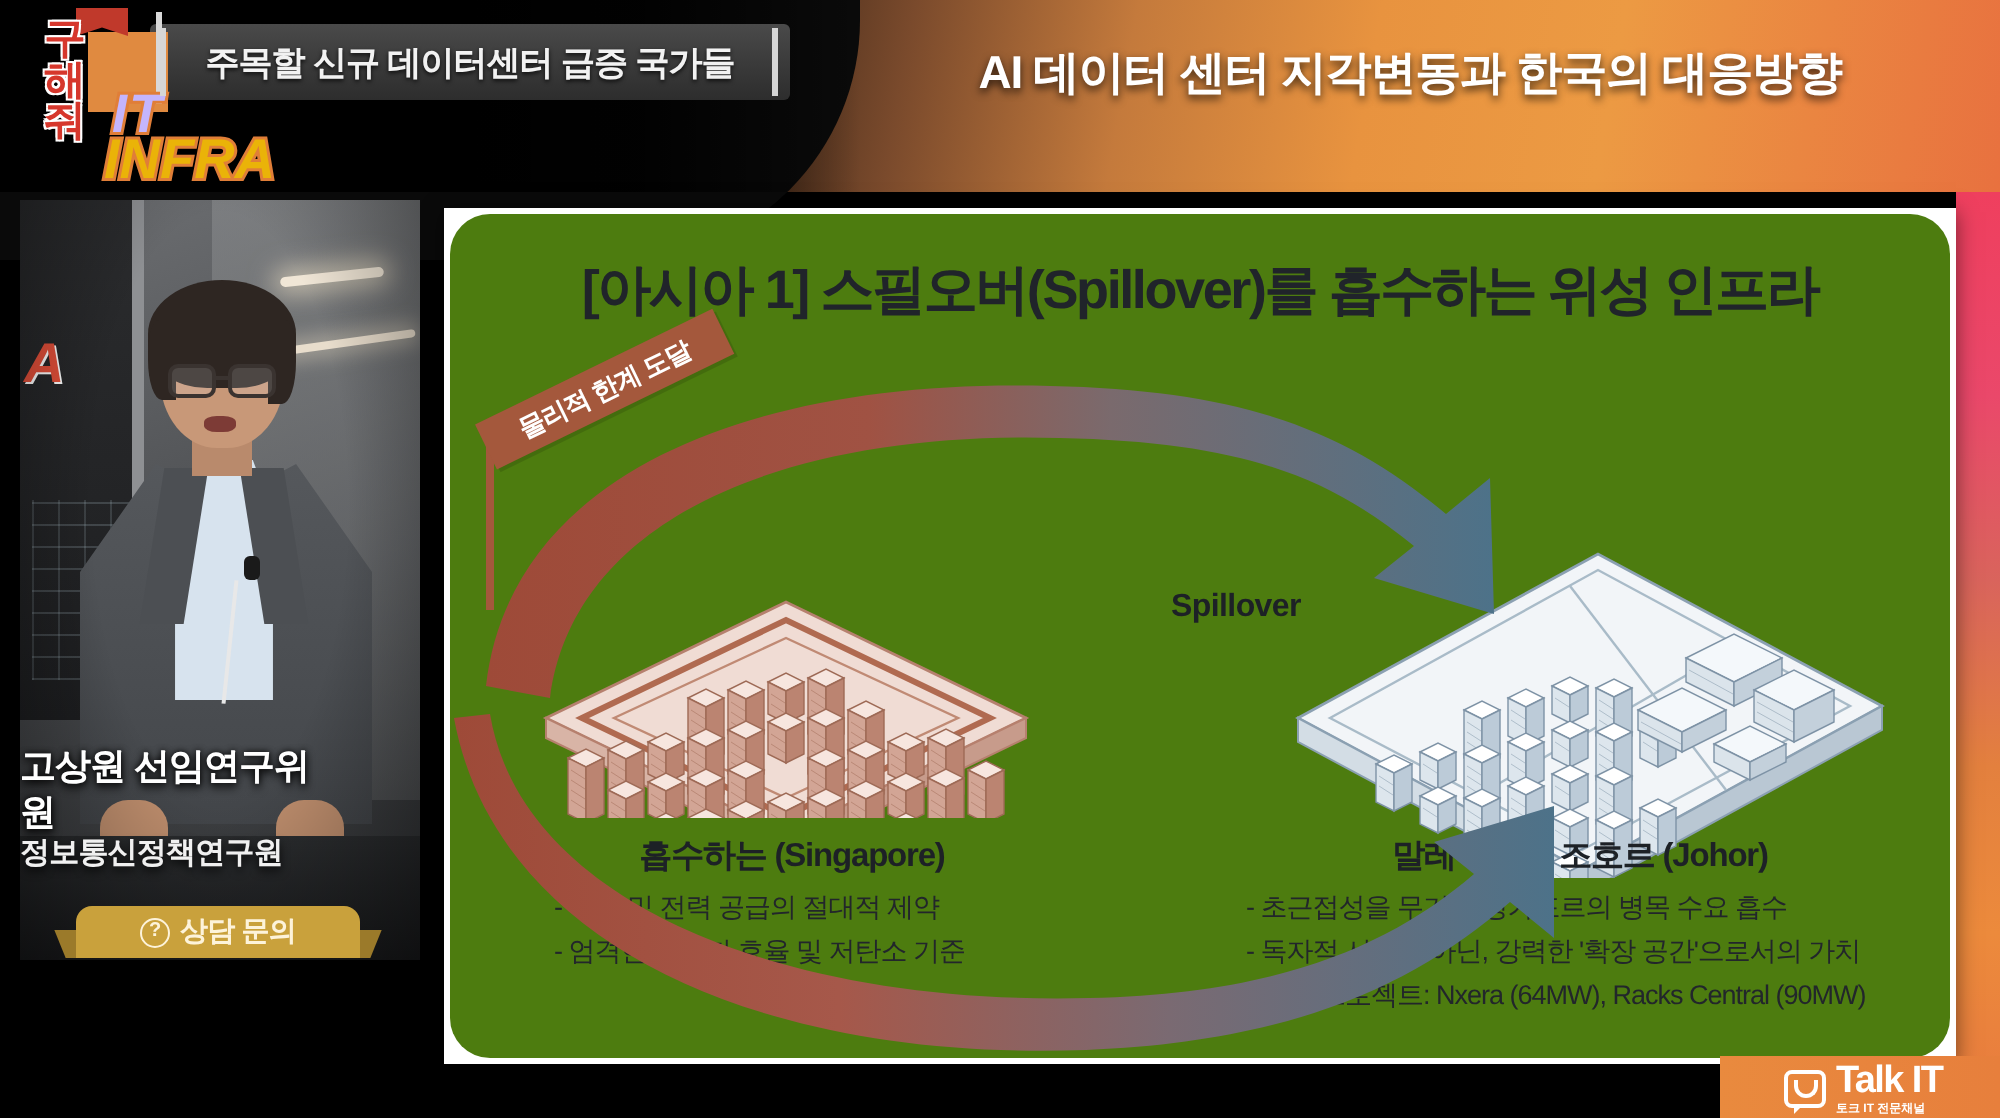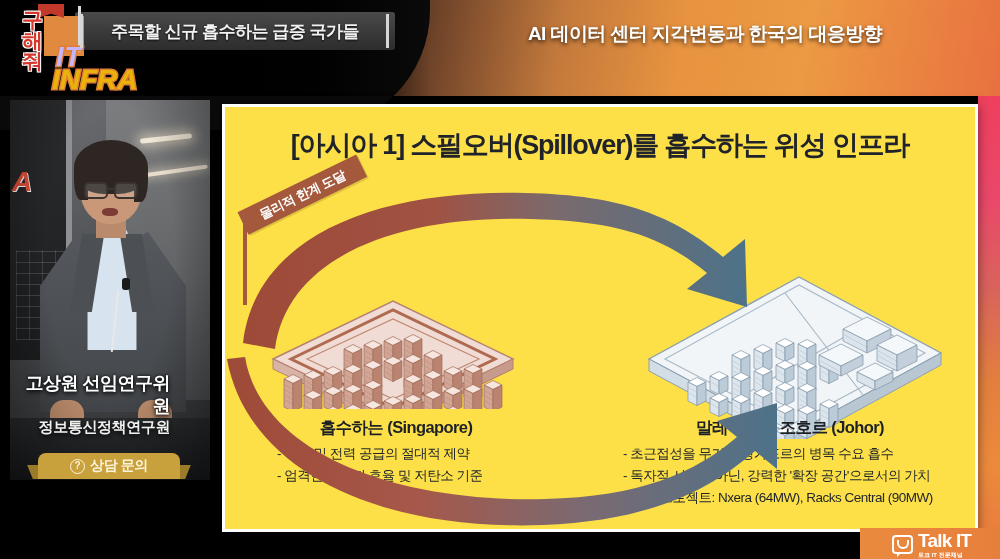--- a/index.html
+++ b/index.html
@@ -95,21 +95,21 @@
   
   .main-title {
     position: absolute; left: 420px; top: 20px; width: 570px;
     text-align: center; z-index: 6;
   }
   .main-title .l1 {
     color: #fff; font-size: 19px; font-weight: 700; letter-spacing: -0.6px;
     text-shadow: 0 2px 4px rgba(0,0,0,.75); line-height: 1.45;
   }
   .main-title .l2 {
-    color: #fff; font-size: 19px; font-weight: 700; letter-spacing: -0.6px;
+    color: #fff; font-size: 23px; font-weight: 700; letter-spacing: -0.6px;
     text-shadow: 0 2px 4px rgba(0,0,0,.75); line-height: 1.45;
   }
 
   
   .video-panel {
     position: absolute; left: 10px; top: 100px; width: 200px; height: 380px;
     background: #141414; overflow: hidden; z-index: 5;
   }
   .vp-bg {
     position: absolute; inset: 0;
@@ -224,21 +224,21 @@
     background: linear-gradient(180deg,#2b2d2f,#1b1c1e);
   }
   .vp-vignette {
     position: absolute; inset: 0;
     background: radial-gradient(ellipse at 50% 40%, rgba(0,0,0,0) 45%, rgba(0,0,0,.45) 100%);
   }
 
   
   .nameplate {
     position: absolute; left: 10px; top: 372px; width: 160px; z-index: 8;
-    text-align: right;
+    text-align: left;
   }
   .nameplate .nm {
     color: #fff; font-size: 18px; font-weight: 800; letter-spacing: -0.5px;
     text-shadow: 0 2px 5px rgba(0,0,0,.95), 0 0 3px rgba(0,0,0,.9);
     line-height: 1.25;
   }
   .nameplate .org {
     color: #f0f0f0; font-size: 15px; font-weight: 600; letter-spacing: -0.4px;
     text-shadow: 0 2px 5px rgba(0,0,0,.95);
     line-height: 1.35;
@@ -276,21 +276,21 @@
   .cc-email { color: #fff; font-size: 13.5px; font-weight: 700; letter-spacing: -0.2px; }
 
   
   .slide-outer {
     position: absolute; left: 222px; top: 104px; width: 756px; height: 428px;
     background: #ffffff; padding: 3px;
     box-shadow: 0 2px 10px rgba(0,0,0,.5); z-index: 4;
   }
   .slide {
     position: relative; width: 100%; height: 100%;
-    background: #fde047; overflow: hidden;
+    background: #4d7c0f; overflow: hidden; border-radius: 20px;
   }
   .slide-title {
     position: absolute; left: 0; top: 20px; width: 100%;
     text-align: center;
     font-size: 27px; font-weight: 800; color: #20242a; letter-spacing: -1.2px;
   }
 
   
   .dc-left {
     position: absolute; left: 18px; top: 102px; width: 290px; height: 200px;
@@ -393,21 +393,21 @@
     <div class="logo-kr">
       <span>구</span>
       <span>해</span>
       <span>줘</span>
     </div>
     <div class="logo-it">IT</div>
     <div class="logo-infra">INFRA</div>
   </div>
 
   <div class="chapter-bar">
-    <div class="chapter-bar-text">주목할 신규 흡수하는 급증 국가들</div>
+    <div class="chapter-bar-text">주목할 신규 데이터센터 급증 국가들</div>
   </div>
   <div class="chapter-tick-l"></div>
   <div class="chapter-tick-r"></div>
 
   <div class="main-title">
     <div class="l2">AI 데이터 센터 지각변동과 한국의 대응방향</div>
   </div>
 
   <div class="video-panel">
     <div class="vp-bg"></div>
@@ -840,20 +840,21 @@
             <polygon points="184,106 184,116 206,127 206,117" fill="#dbe4eb" stroke="#7e93a6" stroke-width="0.7"></polygon>
             <polygon points="228,106 228,116 206,127 206,117" fill="#c3d0db" stroke="#7e93a6" stroke-width="0.7"></polygon>
             <line x1="185.5" y1="112" x2="205.5" y2="123" stroke="#7e93a6" stroke-width="0.45" opacity="0.55"></line>
             <polygon points="222,123 240,114 258,123 240,132" fill="#f4f8fb" stroke="#7e93a6" stroke-width="0.7"></polygon>
             <polygon points="222,123 222,132 240,141 240,132" fill="#dbe4eb" stroke="#7e93a6" stroke-width="0.7"></polygon>
             <polygon points="258,123 258,132 240,141 240,132" fill="#c3d0db" stroke="#7e93a6" stroke-width="0.7"></polygon>
           </g>
       </svg>
 
       <div class="spill-label">
+        <div class="s1">Spillover</div>
       </div>
 
       <div class="label-singapore">흡수하는 (Singapore)</div>
       <div class="bullets-left">
         <div>- 부지 및 전력 공급의 절대적 제약</div>
         <div>- 엄격한 에너지 효율 및 저탄소 기준</div>
       </div>
 
       <div class="label-johor">말레이시아 조호르 (Johor)</div>
       <div class="bullets-right">

